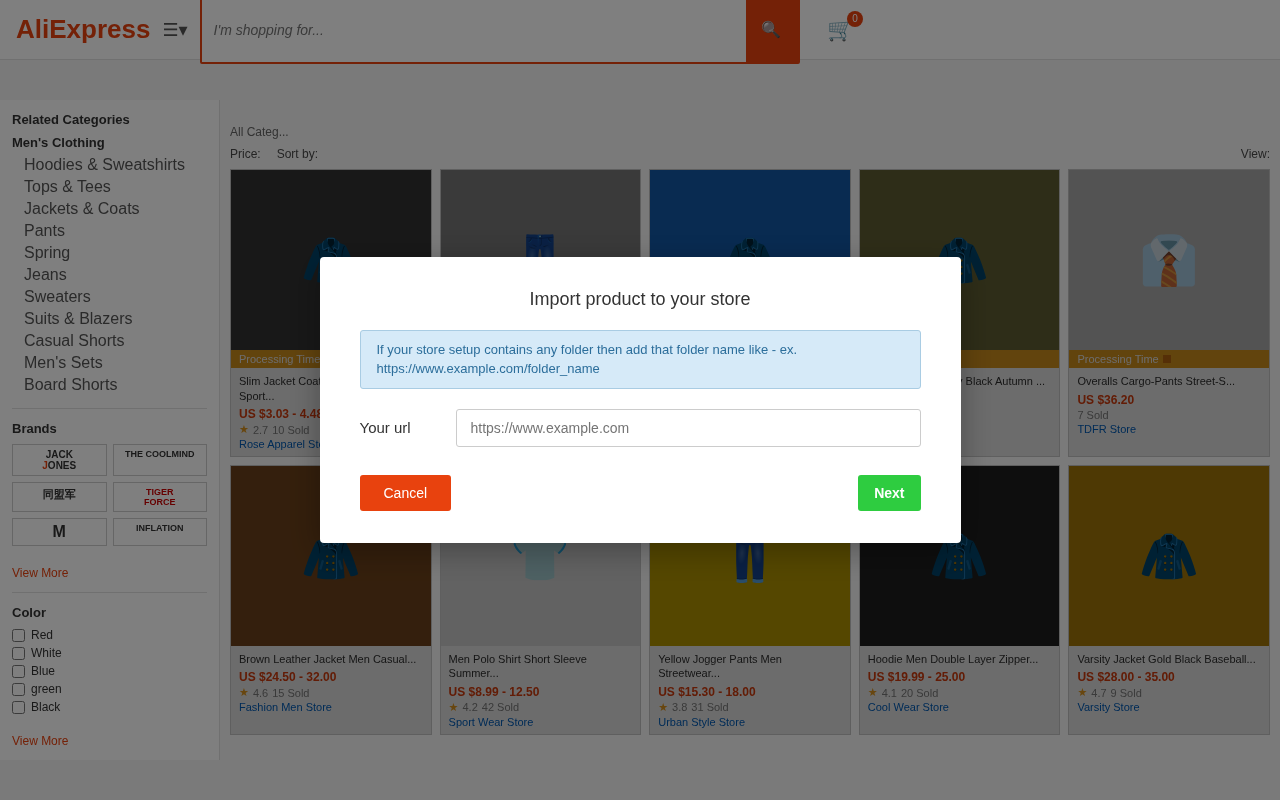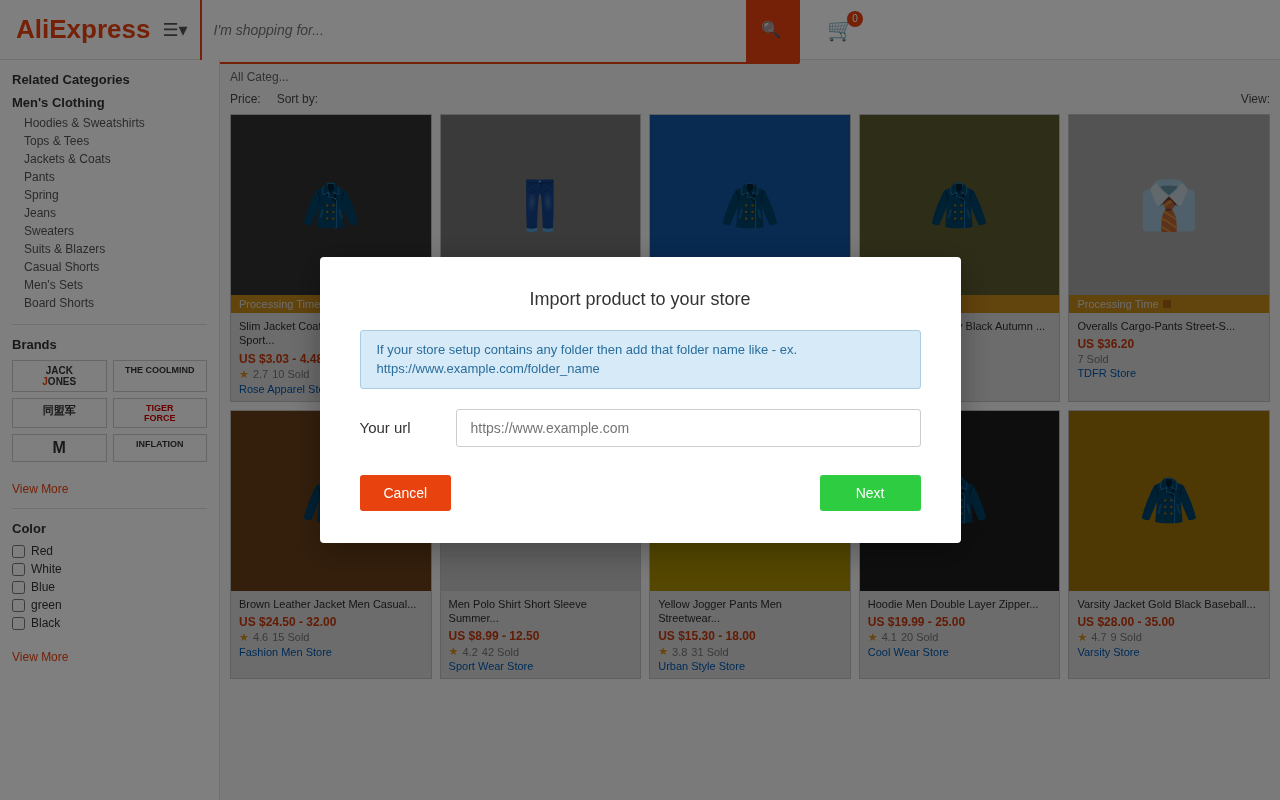--- a/index.html
+++ b/index.html
@@ -70,20 +70,21 @@
       height: 16px;
       display: flex;
       align-items: center;
       justify-content: center;
     }
 
     
     .main-layout {
       display: flex;
       min-height: calc(100vh - 60px);
+      align-items: center;
     }
 
     
     .sidebar {
       width: 220px;
       min-width: 220px;
       background: #fff;
       padding: 12px;
       border-right: 1px solid #e0e0e0;
       overflow-y: auto;
@@ -94,21 +95,21 @@
       margin-bottom: 8px;
       color: #333;
     }
     .sidebar-category-main {
       font-weight: bold;
       font-size: 13px;
       color: #333;
       margin-bottom: 4px;
     }
     .sidebar-category-sub {
-      font-size: 12px;
+      font-size: 16px;
       color: #555;
       padding: 2px 0 2px 12px;
       cursor: pointer;
       display: block;
     }
     .sidebar-divider { margin: 12px 0; border-top: 1px solid #e0e0e0; }
     .brands-section { margin-top: 4px; }
     .brand-grid {
       display: grid;
       grid-template-columns: 1fr 1fr;
@@ -331,23 +332,24 @@
       border-radius: 3px;
       padding: 10px 24px;
       font-size: 14px;
       cursor: pointer;
     }
     .btn-next {
       background: #2ecc40;
       color: #fff;
       border: none;
       border-radius: 3px;
-      padding: 10px 36px;
+      padding: 10px 16px;
       font-size: 14px;
       cursor: pointer;
+      font-weight: bold;
     }
   </style>
 </head>
 <body>
 
 <div class="header">
   <div class="logo">AliExpress</div>
   <div class="menu-icon">☰▾</div>
   <div class="search-bar">
     <input class="search-input" type="text" placeholder="I'm shopping for..." style="">

